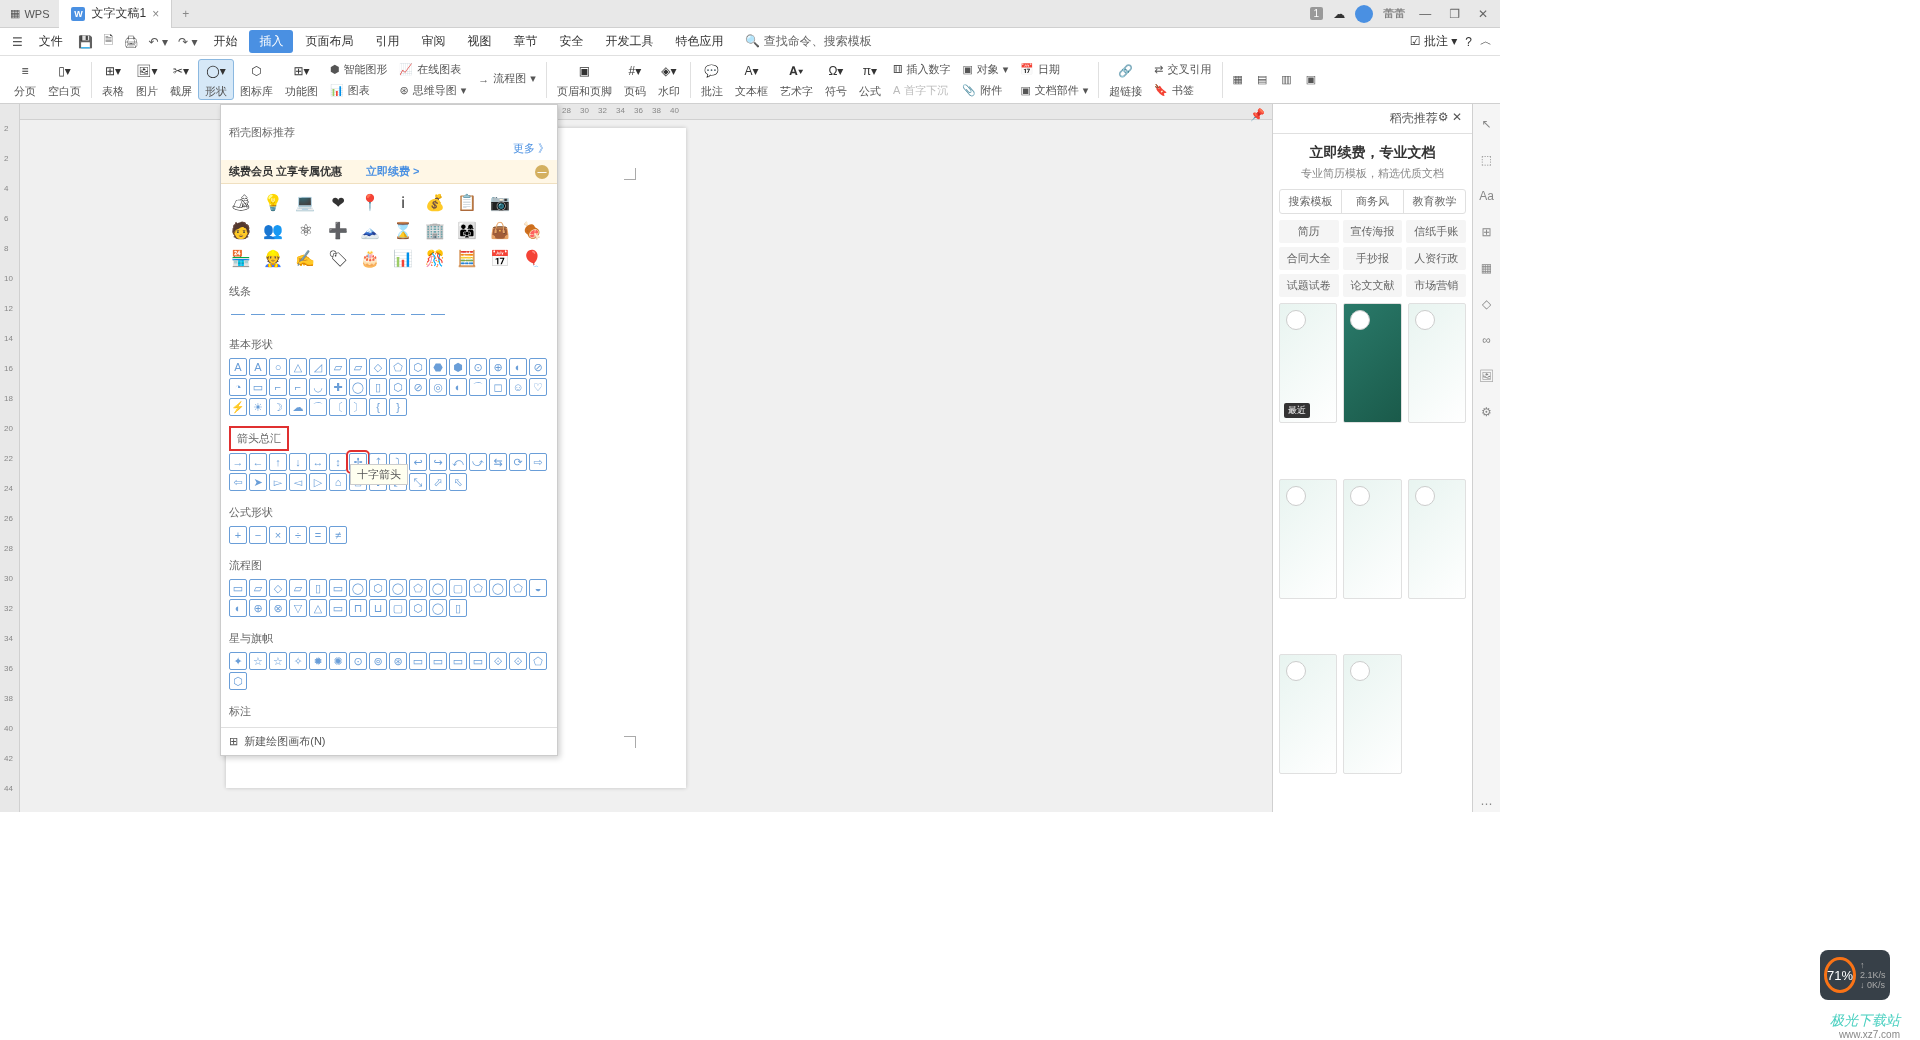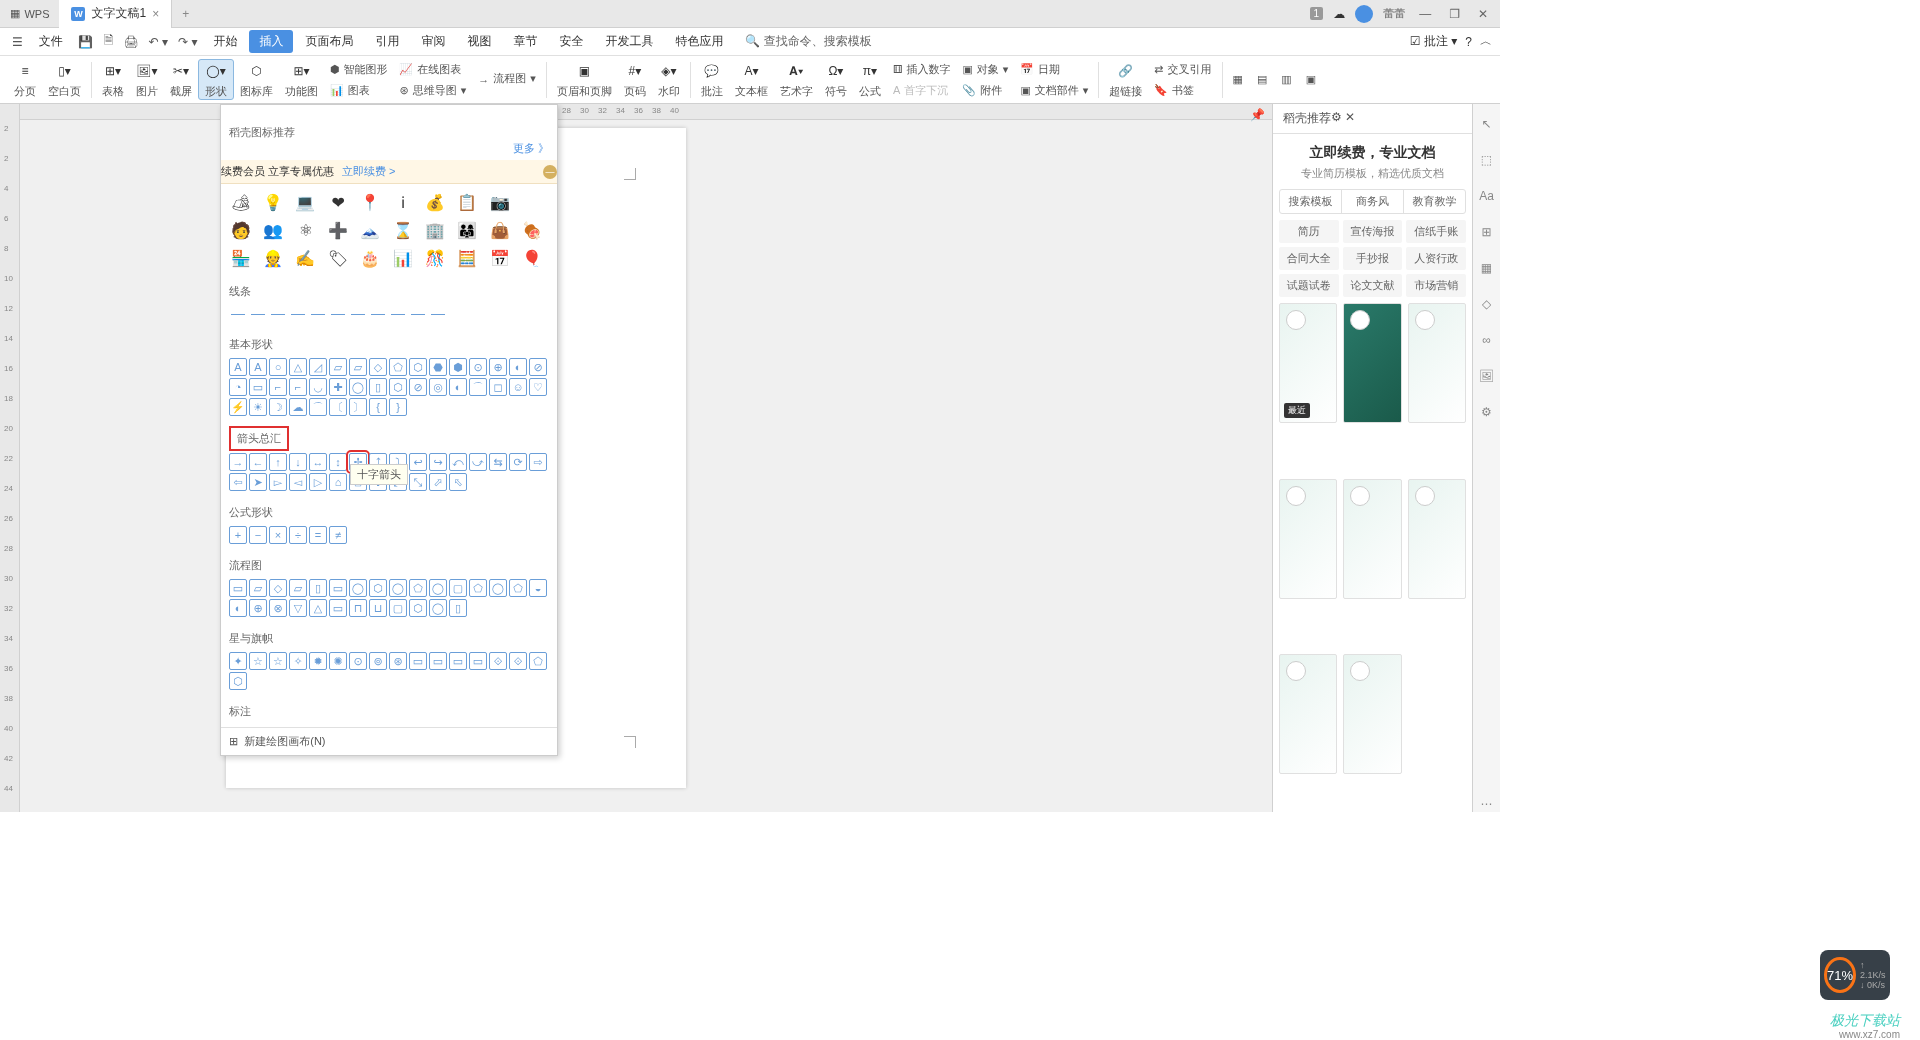--- a/index.html
+++ b/index.html
@@ -44,39 +44,39 @@
 .doc-area { flex: 1; position: relative; overflow: hidden; }
 .ruler-h { height: 16px; background: #e8e8e8; border-bottom: 1px solid #d0d0d0; font-size: 8px; color: #888; position: relative; }
 .ruler-h .tick { position: absolute; top: 2px; font-size: 8px; }
 .page { position: absolute; left: 206px; top: 24px; width: 460px; height: 660px; background: #fff; box-shadow: 0 0 4px rgba(0,0,0,0.2); }
 .page-mark { position: absolute; width: 12px; height: 12px; border: 1px solid #aaa; }
 
 
 .shape-panel { position: absolute; left: 200px; top: 0; width: 338px; background: #fff; border: 1px solid #ccc; box-shadow: 2px 2px 6px rgba(0,0,0,0.2); z-index: 100; }
 .shape-panel .hdr { padding: 4px 8px; font-size: 11px; color: #666; display: flex; justify-content: space-between; align-items: center; }
 .shape-panel .hdr .more { color: #4a90e2; cursor: pointer; margin-top: 32px; }
-.shape-panel .promo { background: #fff7e6; padding: 4px 0; font-size: 11px; display: flex; align-items: center; gap: 8px; border-bottom: 1px solid #f0e0c0; }
+.shape-panel .promo { background: #fff7e6; padding: 4px 8px; font-size: 11px; display: flex; align-items: center; gap: 24px; border-bottom: 1px solid #f0e0c0; font-weight: bold; }
 .shape-panel .promo .link { color: #4a90e2; cursor: pointer; }
 .shape-panel .promo .close { margin-left: auto; width: 14px; height: 14px; border-radius: 50%; background: #d4b060; color: #fff; display: flex; align-items: center; justify-content: center; font-size: 9px; cursor: pointer; }
 .shape-panel .icon-grid { display: grid; grid-template-columns: repeat(10, 1fr); gap: 4px; padding: 6px 8px; }
 .shape-panel .icon-grid .ic { width: 24px; height: 24px; display: flex; align-items: center; justify-content: center; font-size: 16px; cursor: pointer; }
 .shape-panel .section { padding: 4px 8px; }
 .shape-panel .section-title { font-size: 11px; color: #666; padding: 4px 0; }
 .shape-panel .section-title.boxed { border: 2px solid #e03030; display: inline-block; padding: 3px 6px; }
 .shape-panel .shapes { display: flex; flex-wrap: wrap; gap: 2px; padding: 2px 0; }
 .shape-panel .shape { width: 18px; height: 18px; border: 1px solid #6a9ed8; border-radius: 2px; cursor: pointer; display: flex; align-items: center; justify-content: center; color: #6a9ed8; font-size: 11px; }
 .shape-panel .shape.line { border: none; position: relative; }
 .shape-panel .shape.line::before { content: ""; position: absolute; width: 14px; height: 1px; background: #6a9ed8; }
 .shape-panel .shape.highlighted { outline: 2px solid #e03030; outline-offset: 1px; }
 .shape-panel .footer-row { padding: 6px 8px; border-top: 1px solid #e0e0e0; display: flex; align-items: center; gap: 6px; cursor: pointer; font-size: 11px; color: #555; }
 .tooltip { position: absolute; background: #fffff0; border: 1px solid #ccc; padding: 2px 6px; font-size: 11px; color: #555; z-index: 200; }
 
 
 .sidepanel { width: 200px; background: #fff; border-left: 1px solid #d0d0d0; display: flex; flex-direction: column; }
-.sidepanel .sp-title { padding: 6px 10px; font-size: 12px; color: #555; border-bottom: 1px solid #e0e0e0; display: flex; justify-content: flex-start; }
+.sidepanel .sp-title { padding: 6px 10px; font-size: 12px; color: #555; border-bottom: 1px solid #e0e0e0; display: flex; justify-content: flex-end; }
 .sidepanel .sp-hero { text-align: center; padding: 10px 6px 4px; font-size: 14px; font-weight: bold; color: #333; }
 .sidepanel .sp-sub { text-align: center; font-size: 11px; color: #888; padding-bottom: 8px; }
 .sidepanel .sp-tabs { display: flex; border: 1px solid #e0e0e0; margin: 0 6px 6px; border-radius: 3px; }
 .sidepanel .sp-tabs .sp-tab { flex: 1; text-align: center; padding: 4px 0; font-size: 11px; color: #666; cursor: pointer; }
 .sidepanel .sp-tabs .sp-tab:not(:last-child) { border-right: 1px solid #e0e0e0; }
 .sidepanel .sp-cats { display: grid; grid-template-columns: repeat(3, 1fr); gap: 4px; padding: 0 6px 6px; }
 .sidepanel .sp-cats .cat { text-align: center; padding: 4px 0; font-size: 11px; color: #666; cursor: pointer; background: #f5f5f5; border-radius: 2px; }
 .sidepanel .sp-thumbs { display: grid; grid-template-columns: repeat(3, 1fr); gap: 6px; padding: 0 6px; overflow-y: auto; flex: 1; }
 .sidepanel .sp-thumbs .thumb { height: 120px; background: linear-gradient(135deg, #e8f4f0, #fff); border: 1px solid #e0e0e0; border-radius: 2px; position: relative; }
 .sidepanel .sp-thumbs .thumb.dark { background: linear-gradient(135deg, #2a7a6a, #1a5a4a); }

